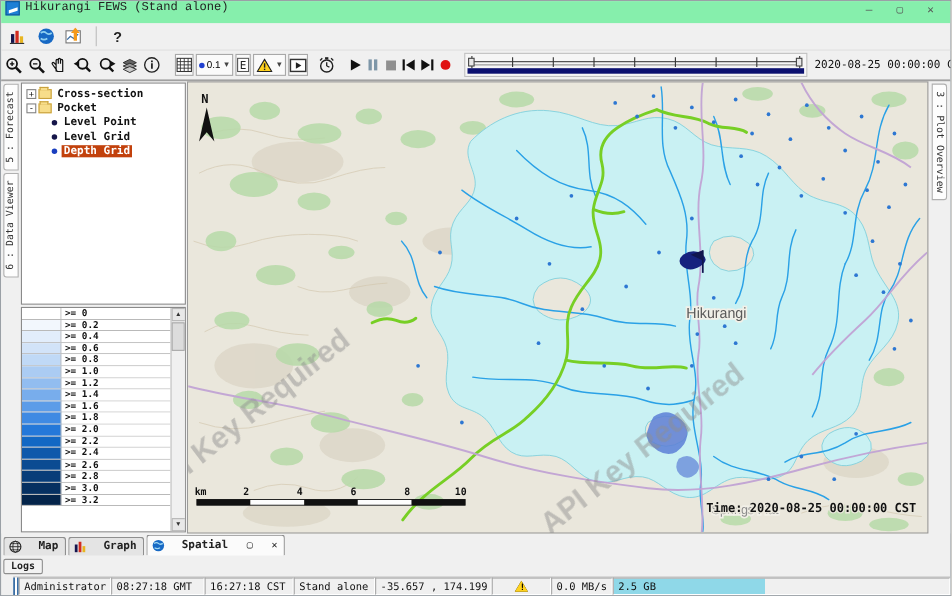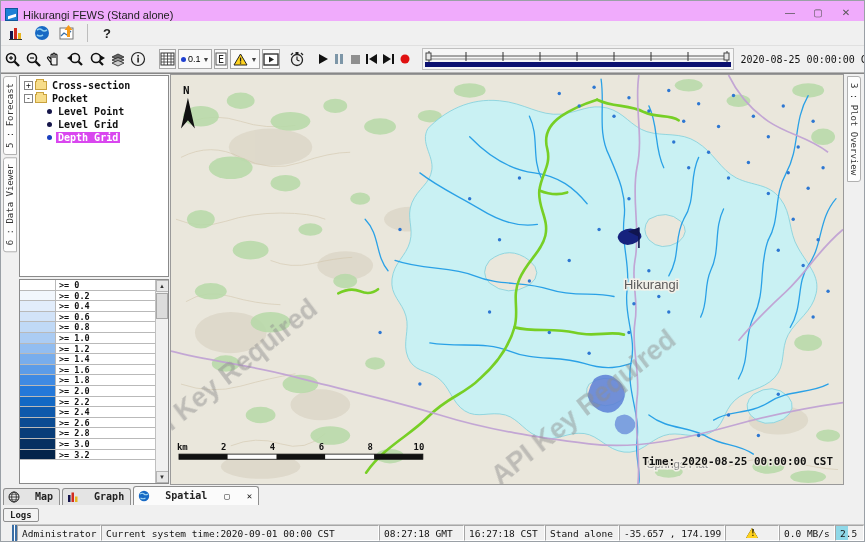--- a/index.html
+++ b/index.html
@@ -1,20 +1,20 @@
 <!DOCTYPE html>
 <html><head>
 <meta charset="utf-8">
 <style>
   html,body{margin:0;padding:0;background:#d4d0c8;}
   *{box-sizing:border-box;}
   .window{width:865px;height:542px;position:relative;background:#f0f0f0;border:1px solid #9aa0a6;
           font-family:"Liberation Sans",sans-serif;overflow:hidden;display:flex;flex-direction:column;}
   
-  .titlebar{height:20px;background:#f0abfc;display:flex;align-items:flex-end;padding:0 4px;flex:0 0 auto;}
+  .titlebar{height:20px;background:#86efac;display:flex;align-items:flex-start;padding:0 4px;flex:0 0 auto;font-family:Liberation Mono, monospace;}
   .app-icon{width:13px;height:13px;background:#1d7fd6;border:1px solid #10589a;margin-right:5px;position:relative;}
   .app-icon::after{content:"";position:absolute;left:2px;top:6px;width:8px;height:3px;background:#fff;transform:skewY(-18deg);}
   .title-text{font-size:11px;color:#222;}
   .win-controls{margin-left:auto;display:flex;}
   .win-btn{width:28px;height:18px;display:flex;align-items:center;justify-content:center;font-size:10px;color:#555;cursor:default;}
   
   .menubar{height:17px;background:#f0f0f0;border-bottom:1px solid #e2e2e2;display:flex;align-items:center;flex:0 0 auto;}
   .menu-item{font-size:11px;color:#222;padding:0 8px;}
   
   .toolbar1{height:24px;display:flex;align-items:center;padding:0 4px;gap:4px;flex:0 0 auto;}
@@ -44,21 +44,21 @@
   .left-panel{flex:0 0 152px;display:flex;flex-direction:column;padding:1px;gap:2px;background:#f0f0f0;}
   .tree-box{height:202px;background:#fff;border:1px solid #8a8a8a;overflow:hidden;padding:3px 2px;}
   .trow{display:flex;align-items:center;height:13px;font-family:"DejaVu Sans Mono",monospace;font-size:10px;font-weight:bold;color:#111;white-space:nowrap;}
   .expander{width:9px;height:9px;border:1px solid #848484;background:#fff;font-size:8px;line-height:7px;text-align:center;margin:0 2px;flex:0 0 auto;font-weight:normal;}
   .treeline{width:10px;flex:0 0 auto;}
   .folder{width:12px;height:9px;background:#f7dd8a;border:1px solid #c9a23e;margin-right:3px;flex:0 0 auto;position:relative;}
   .folder::before{content:"";position:absolute;top:-3px;left:0;width:6px;height:2px;background:#f7dd8a;border:1px solid #c9a23e;border-bottom:none;}
   .bullet{width:5px;height:5px;border-radius:50%;background:#16164a;margin:0 4px 0 2px;flex:0 0 auto;}
   .indent{width:13px;flex:0 0 auto;}
   .tlabel{padding:0 2px;}
-  .tlabel.selected{background:#d946ef;color:#fff;}
+  .tlabel.selected{background:#c2410c;color:#fff;}
   
   .legend-box{flex:1;background:#fff;border:1px solid #8a8a8a;display:flex;flex-direction:column;overflow:hidden;}
   .legend-head{height:15px;display:flex;align-items:center;gap:4px;padding:1px 3px;border-bottom:1px solid #cfcfcf;flex:0 0 auto;}
   .checkbox{width:9px;height:9px;border:1px solid #7a7a7a;background:#fff;flex:0 0 auto;}
   .legend-head-label{font-family:"DejaVu Sans Mono",monospace;font-size:9px;font-weight:bold;color:#111;}
   .legend-body{flex:1;position:relative;overflow:hidden;}
   .legend-rows{position:absolute;left:0;top:0;right:13px;bottom:0;}
   .lrow{display:flex;height:10.6px;border-bottom:1px solid #b9b9b9;}
   .lswatch{flex:0 0 36px;border-right:1px solid #b9b9b9;}
   .llabel{flex:1;font-family:"DejaVu Sans Mono",monospace;font-size:8.5px;font-weight:bold;color:#111;padding-left:3px;line-height:10px;background:#fff;}
@@ -631,21 +631,20 @@
     </span>
   </div>
 
   <div class="logs-row">
     <span class="logs-btn">Logs</span>
   </div>
 
   <div class="statusbar">
     <span class="grip"></span>
     <span class="seg" style="flex:0 0 84px;">Administrator</span>
-    <span class="seg" style="flex:0 0 278px;">Current system time:2020-09-01 00:00 CST</span>
     <span class="seg" style="flex:0 0 85px;">08:27:18 GMT</span>
     <span class="seg" style="flex:0 0 81px;">16:27:18 CST</span>
     <span class="seg" style="flex:0 0 74px;">Stand alone</span>
     <span class="seg" style="flex:0 0 106px;">-35.657 , 174.199</span>
     <span class="seg warnseg" style="flex:0 0 54px;">
       <span class="warn-tri warn-tri-outline"></span>
     </span>
     <span class="seg" style="flex:0 0 56px;">0.0 MB/s</span>
     <span class="seg mem" style="flex:1;">2.5 GB</span>
   </div>

